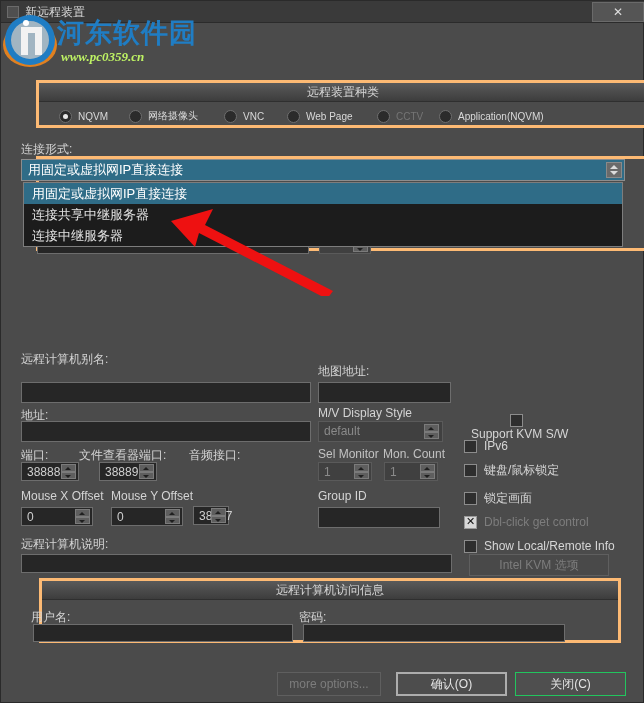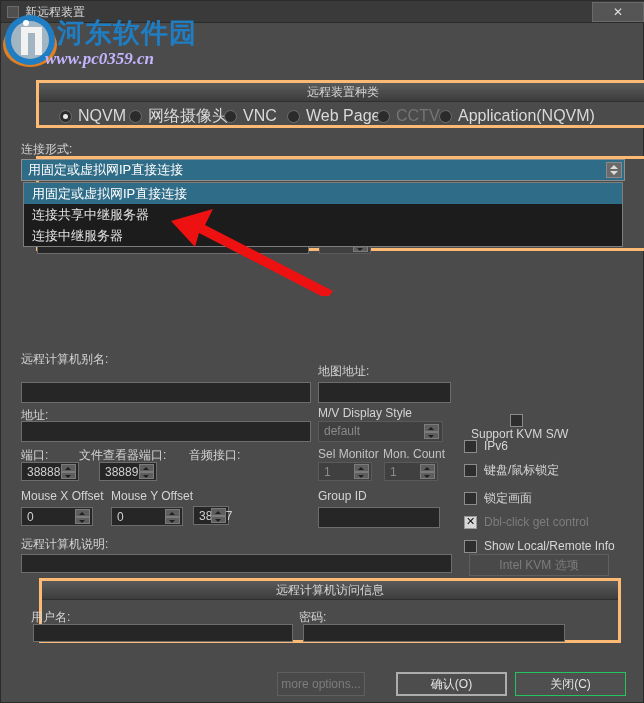--- a/index.html
+++ b/index.html
@@ -40,24 +40,24 @@
   
   .watermark { position: absolute; left: 0; top: 6px; width: 210px; height: 68px; pointer-events: none; }
   .wm-logo { position: absolute; left: 0px; top: 6px; width: 58px; height: 58px; }
   .wm-title {
     position: absolute; left: 56px; top: 8px;
     font-family: "DejaVu Sans", sans-serif;
     font-size: 27px; font-weight: bold; color: #1f7dc4;
     letter-spacing: 1px; white-space: nowrap;
   }
   .wm-url {
-    position: absolute; left: 44px; top: 42px;
+    position: absolute; left: 60px; top: 42px;
     font-family: "Liberation Serif", serif;
-    font-size: 17px; font-weight: bold; font-style: italic;
-    color: #c4b5fd; white-space: nowrap;
+    font-size: 13px; font-weight: bold; font-style: italic;
+    color: #bef264; white-space: nowrap;
   }
 
   
   .groupbox {
     position: absolute;
     border: 3px solid #fdba74;
     background: #4b4b4b;
     margin-left: 20px;
   }
   .group-header {
@@ -73,21 +73,21 @@
   .radio-item { position: absolute; top: 4px; height: 18px; display: flex; align-items: center; }
   .radio-dot {
     width: 13px; height: 13px; border-radius: 50%;
     background: #2b2b2b; border: 1px solid #6e6e6e;
     position: relative; flex: none;
   }
   .radio-dot.checked::after {
     content: ""; position: absolute; left: 3px; top: 3px;
     width: 5px; height: 5px; border-radius: 50%; background: #e8e8e8;
   }
-  .radio-label { margin-left: 6px; font-size: 16px; color: #d9d9d9; white-space: nowrap; }
+  .radio-label { margin-left: 6px; font-size: 10px; color: #d9d9d9; white-space: nowrap; }
   .radio-label.disabled { color: #757575; }
 
   
   .lbl { position: absolute; font-size: 12px; color: #d4d4d4; white-space: nowrap; }
   .lbl.dim { color: #cfcfcf; }
   .field {
     position: absolute; background: #262626;
     border: 1px solid #6d6d6d; height: 19px;
   }
   .field.disabled { background: #404040; border-color: #5a5a5a; }
@@ -386,17 +386,17 @@
   </div>
   <div class="lbl" style="left:30px; top:608px;">用户名:</div>
   <div class="lbl" style="left:298px; top:608px;">密码:</div>
   <div class="field" style="left:32px; top:623px; width:260px; height:18px;">
     <span class="field-text"></span>
   </div>
   <div class="field" style="left:302px; top:623px; width:262px; height:18px;">
     <span class="field-text"></span>
   </div>
 
-  <div class="btn disabled" style="left:276px; top:671px; width:88px;">more options...</div>
+  <div class="btn disabled" style="left:276px; top:671px; width:104px;">more options...</div>
   <div class="btn" style="left:514px; top:671px; width:111px;">关闭(C)</div>
   <div class="btn primary" style="left:395px; top:671px; width:111px;">确认(O)</div>
 
 </div>
 
 </body></html>

